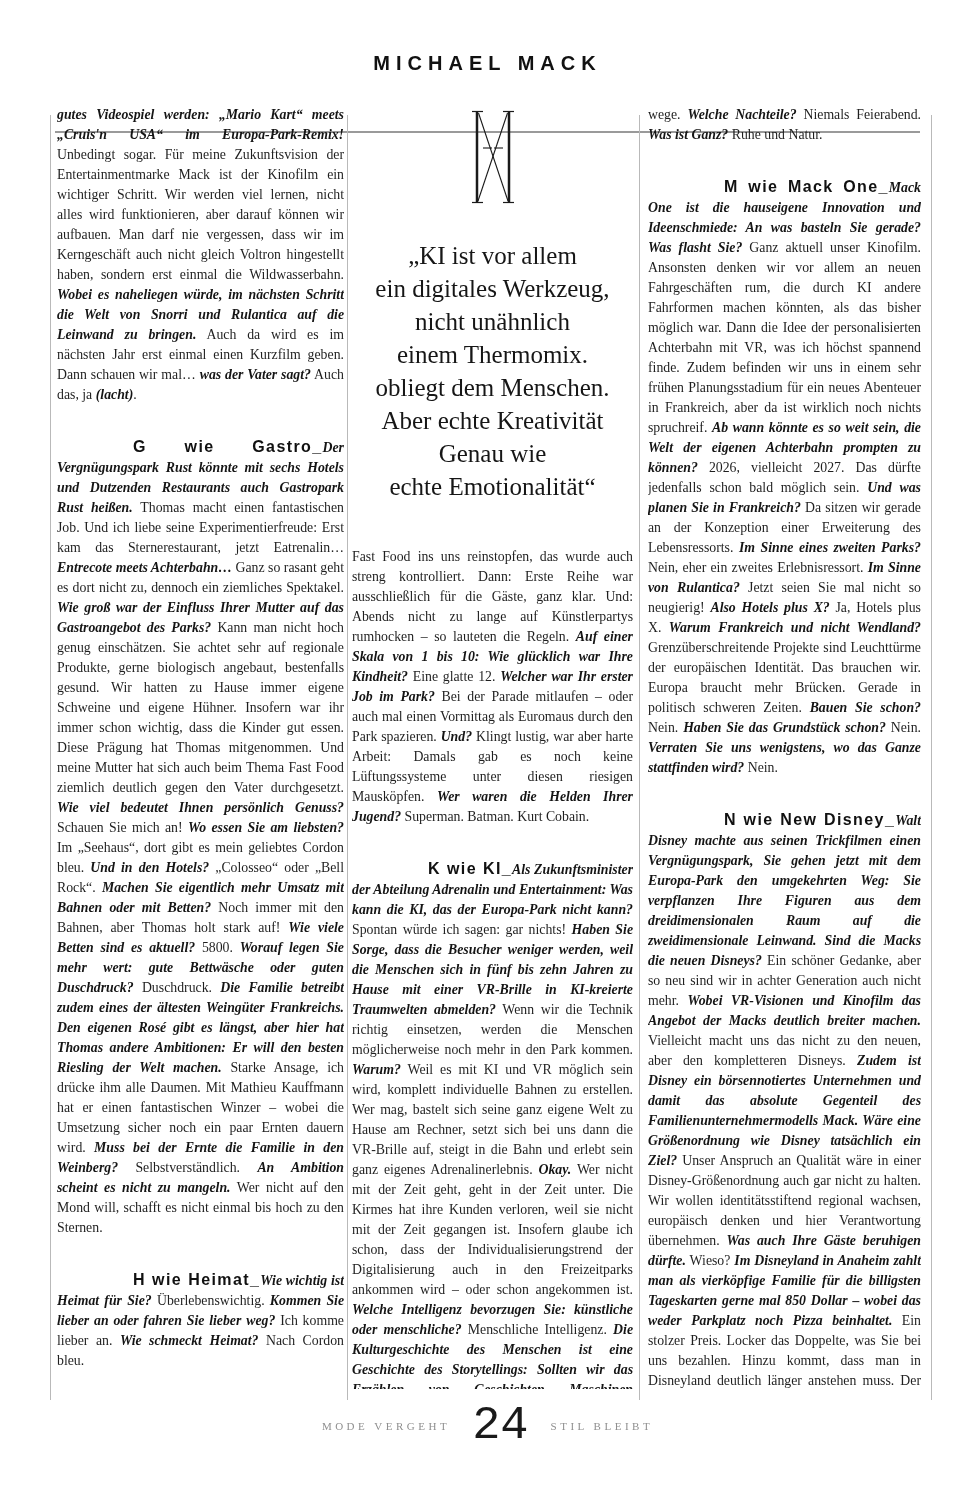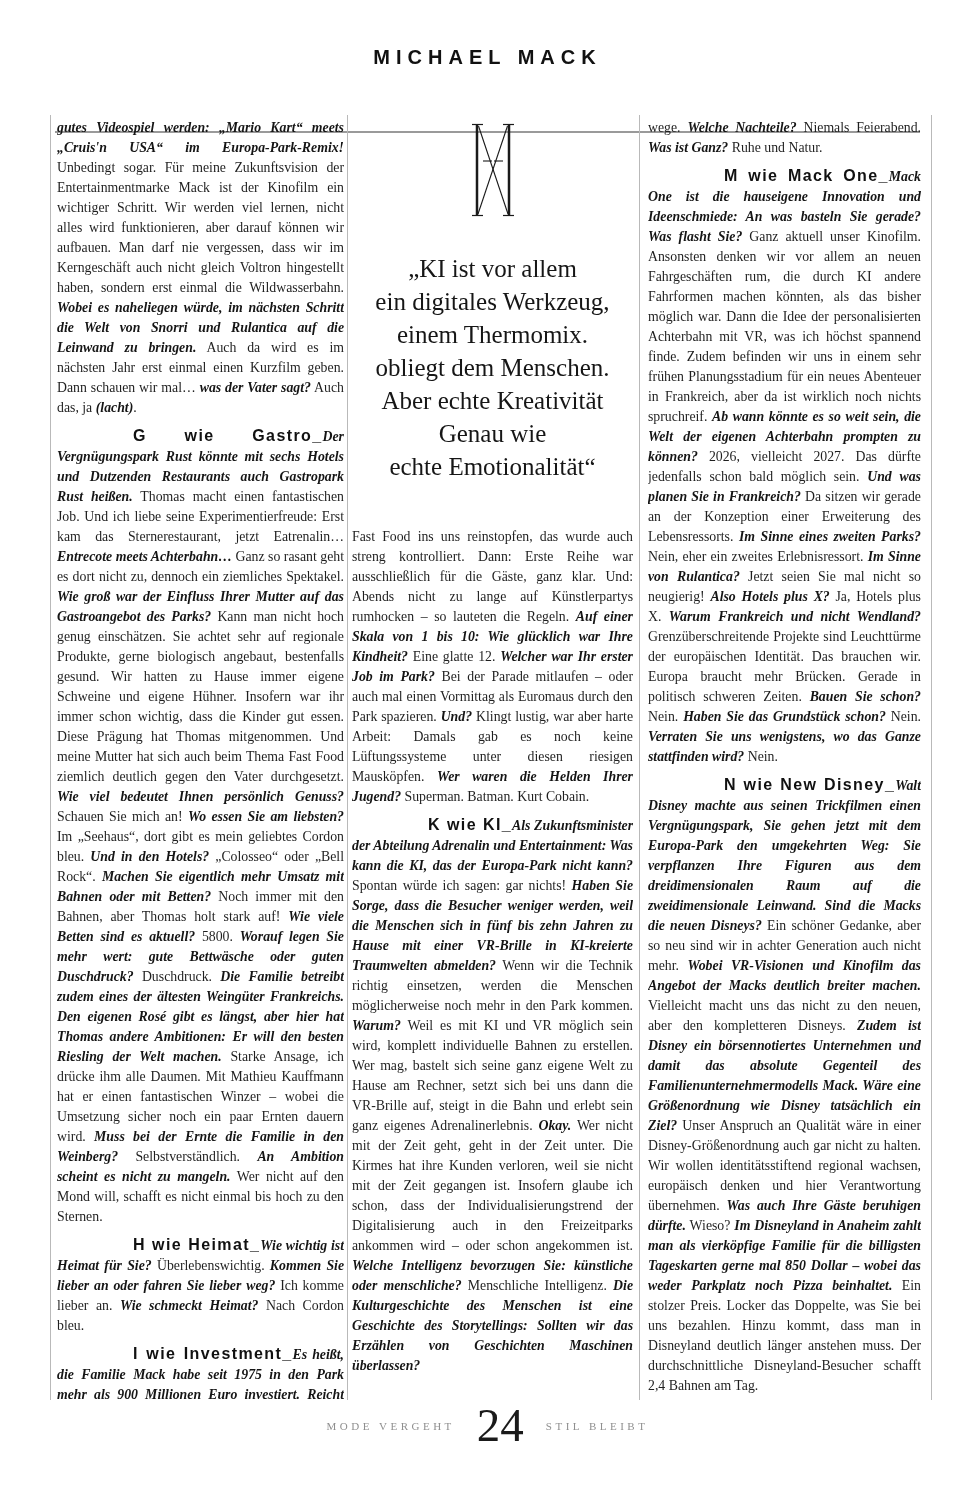--- a/index.html
+++ b/index.html
@@ -2,44 +2,44 @@
 <html lang="de"><head>
 <meta charset="utf-8">
 <style>
   html,body{margin:0;padding:0;background:#ffffff;}
   #page{
     position:relative;width:975px;height:1500px;background:#fff;
     font-family:"Liberation Serif",serif;color:#1c1c1c;overflow:hidden;
   }
   
   .masthead{
-    position:absolute;top:46px;left:0;width:975px;text-align:center;
+    position:absolute;top:52px;left:0;width:975px;text-align:center;
     font-family:"Liberation Sans",sans-serif;font-weight:700;font-size:20px;
     letter-spacing:6px;color:#111;
   }
   .head-rule{
     position:absolute;top:131px;left:55px;width:865px;height:2px;background:#9a9a9a;
   }
   
   .vrule{position:absolute;top:115px;height:1285px;width:1px;background:#b9b9b9;}
   .vrule.r1{left:50px;}
   .vrule.r2{left:347px;}
   .vrule.r3{left:639px;}
   .vrule.r4{left:931px;}
   
   .col{
-    position:absolute;top:118px;height:1284px;overflow:hidden;
+    position:absolute;top:105px;height:1284px;overflow:hidden;
     font-size:13.8px;line-height:20px;text-align:justify;
     -webkit-hyphens:auto;hyphens:auto;
   }
   .col1{left:57px;width:287px;}
   .col2{left:352px;width:281px;}
   .col3{left:648px;width:273px;}
   .para{margin:0;}
-  .para.indented{margin-top:8px;text-indent:76px;}
+  .para.indented{margin-top:32px;text-indent:76px;}
   .seg-h{
     font-family:"Liberation Sans",sans-serif;font-weight:700;font-style:normal;
     font-size:16px;letter-spacing:1.4px;color:#111;
   }
   .seg-q{font-style:italic;font-weight:600;color:#151515;}
   .seg-a{font-style:normal;font-weight:400;color:#1f1f1f;}
   
   .monogram-wrap{width:100%;text-align:center;margin:4px 0 0 0;height:96px;}
   
   .pull-quote{
@@ -51,21 +51,21 @@
   
   .footer{
     position:absolute;left:0;top:1402px;width:975px;
     display:flex;align-items:center;justify-content:center;gap:22px;
   }
   .folio-label{
     font-family:"Liberation Serif",serif;font-size:11px;letter-spacing:3.5px;
     color:#8f8f8f;text-transform:uppercase;
   }
   .folio-number{
-    font-family:Liberation Serif, serif;font-size:47px;color:#1a1a1a;line-height:1;
+    font-family:Liberation Mono, monospace;font-size:47px;color:#1a1a1a;line-height:1;
   }
 </style>
 </head>
 <body>
 
 <div id="page">
 
   <div class="masthead">MICHAEL MACK</div>
   <div class="head-rule"></div>
 
@@ -98,20 +98,21 @@
           <line x1="83" y1="8" x2="24" y2="184" stroke-width="2.2"></line>
 
           <line x1="34" y1="78" x2="52" y2="78" stroke-width="2.2"></line>
           <line x1="56" y1="78" x2="74" y2="78" stroke-width="2.2"></line>
         </g>
       </svg>
     </div>
     <div class="pull-quote">
         <div class="quote-line">„KI ist vor allem</div>
         <div class="quote-line">ein digitales Werkzeug,</div>
+        <div class="quote-line">nicht unähnlich</div>
         <div class="quote-line">einem Thermomix.</div>
         <div class="quote-line">obliegt dem Menschen.</div>
         <div class="quote-line">Aber echte Kreativität</div>
         <div class="quote-line">Genau wie</div>
         <div class="quote-line">echte Emotionalität“</div>
       </div>
     <div>
         <p class="para"><span class="seg-a">Fast Food ins uns reinstopfen, das wurde auch streng kontrolliert. Dann: Erste Reihe war ausschließlich für die Gäste, ganz klar. Und: Abends nicht zu lange auf Künstlerpartys rumhocken – so lauteten die Regeln. </span><span class="seg-q">Auf einer Skala von 1 bis 10: Wie glücklich war Ihre Kindheit?</span><span class="seg-a"> Eine glatte 12. </span><span class="seg-q">Welcher war Ihr erster Job im Park?</span><span class="seg-a"> Bei der Parade mitlaufen – oder auch mal einen Vormittag als Euromaus durch den Park spazieren. </span><span class="seg-q">Und?</span><span class="seg-a"> Klingt lustig, war aber harte Arbeit: Damals gab es noch keine Lüftungssysteme unter diesen riesigen Mausköpfen. </span><span class="seg-q">Wer waren die Helden Ihrer Jugend?</span><span class="seg-a"> Superman. Batman. Kurt Cobain.</span></p>
         <p class="para indented"><span class="seg-h">K wie KI_</span><span class="seg-q">Als Zukunftsminister der Abteilung Adrenalin und Entertainment: Was kann die KI, das der Europa-Park nicht kann?</span><span class="seg-a"> Spontan würde ich sagen: gar nichts! </span><span class="seg-q">Haben Sie Sorge, dass die Besucher weniger werden, weil die Menschen sich in fünf bis zehn Jahren zu Hause mit einer VR-Brille in KI-kreierte Traumwelten abmelden?</span><span class="seg-a"> Wenn wir die Technik richtig einsetzen, werden die Menschen möglicherweise noch mehr in den Park kommen. </span><span class="seg-q">Warum?</span><span class="seg-a"> Weil es mit KI und VR möglich sein wird, komplett individuelle Bahnen zu erstellen. Wer mag, bastelt sich seine ganz eigene Welt zu Hause am Rechner, setzt sich bei uns dann die VR-Brille auf, steigt in die Bahn und erlebt sein ganz eigenes Adrenalinerlebnis. </span><span class="seg-q">Okay.</span><span class="seg-a"> Wer nicht mit der Zeit geht, geht in der Zeit unter. Die Kirmes hat ihre Kunden verloren, weil sie nicht mit der Zeit gegangen ist. Insofern glaube ich schon, dass der Individualisierungstrend der Digitalisierung auch in den Freizeitparks ankommen wird – oder schon angekommen ist. </span><span class="seg-q">Welche Intelligenz bevorzugen Sie: künstliche oder menschliche?</span><span class="seg-a"> Menschliche Intelligenz. </span><span class="seg-q">Die Kulturgeschichte des Menschen ist eine Geschichte des Storytellings: Sollten wir das Erzählen von Geschichten Maschinen überlassen?</span></p>
       </div>

